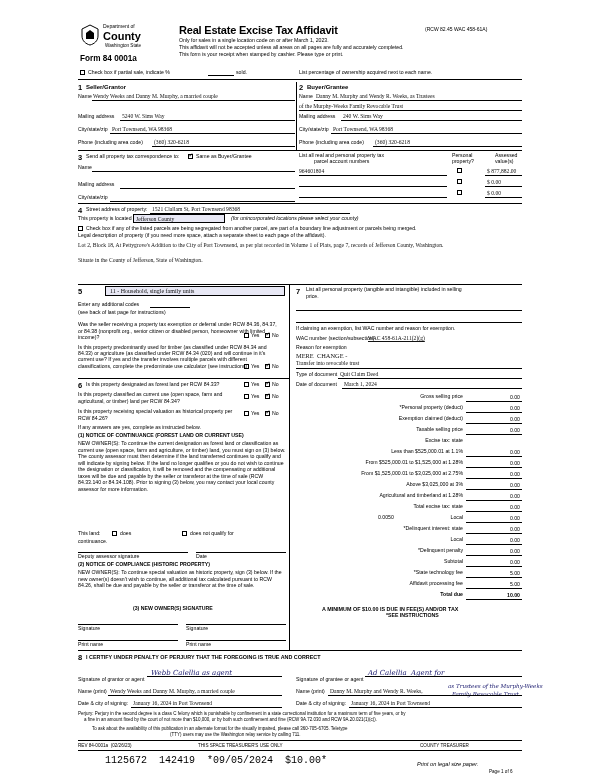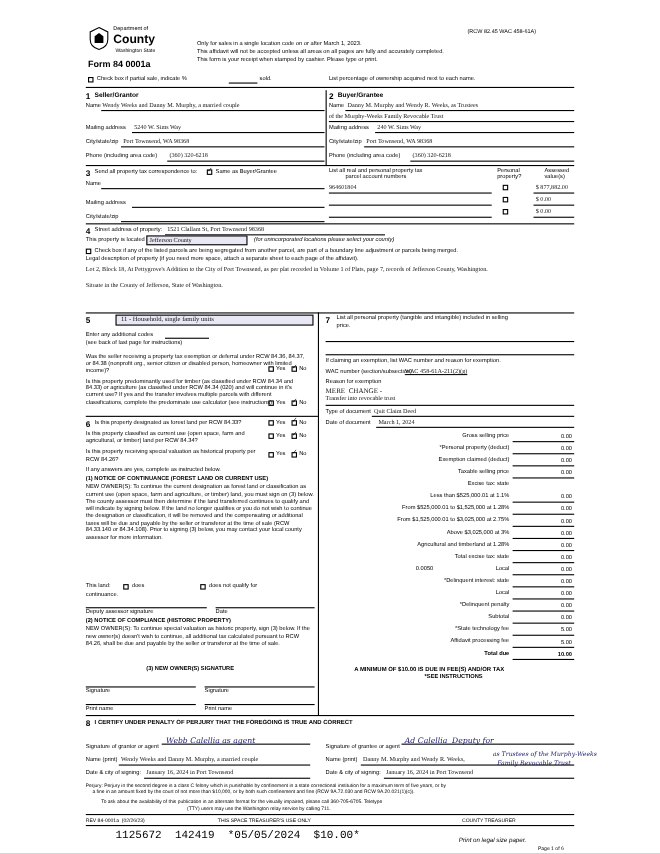--- a/index.html
+++ b/index.html
@@ -20,20 +20,21 @@
 </head>
 <body>
 
 <div id="page">
 
   <div class="t" style="left:103px;top:24px;font-size:5px;">Department of</div>
   <div class="t tb" style="left:103px;top:30px;font-size:11px;">County</div>
   <div class="t" style="left:105px;top:43px;font-size:4.6px;">Washington State</div>
   <div class="t tb" style="left:80px;top:54px;font-size:8.2px;">Form 84 0001a</div>
 
+  <div class="hdrtitle" style="left:179px;top:24px;">Real Estate Excise Tax Affidavit</div>
   <div class="t" style="left:425px;top:27px;font-size:5px;">(RCW 82.45 WAC 458-61A)</div>
   <div class="t" style="left:179px;top:38px;">Only for sales in a single location code on or after March 1, 2023.</div>
   <div class="t" style="left:179px;top:45px;">This affidavit will not be accepted unless all areas on all pages are fully and accurately completed.</div>
   <div class="t" style="left:179px;top:52px;">This form is your receipt when stamped by cashier. Please type or print.</div>
 
   <div style="position:absolute;left:80px;top:24px;width:20px;height:22px;">
     <svg width="20" height="22" viewBox="0 0 20 22">
         <path d="M10 1 L18 5 L18 12 C18 17 14 20 10 21 C6 20 2 17 2 12 L2 5 Z" fill="none" stroke="#000" stroke-width="1"></path>
         <path d="M6 9 L10 6 L14 9 L14 15 L6 15 Z" fill="#000"></path>
       </svg>
@@ -324,21 +325,21 @@
 
   <div class="ln" style="left:78px;top:650px;width:444px;height:0.7px;"></div>
   <div class="sec" style="left:78px;top:653px;">8</div>
   <div class="t tb" style="left:86px;top:654px;font-size:5.4px;">I CERTIFY UNDER PENALTY OF PERJURY THAT THE FOREGOING IS TRUE AND CORRECT</div>
 
   <div class="t" style="left:78px;top:677px;">Signature of grantor or agent</div>
   <div class="hand" style="left:151px;top:669px;font-size:7px;">Webb Calellia as agent</div>
   <div class="ln" style="left:147px;top:676px;width:135px;height:0.6px;"></div>
 
   <div class="t" style="left:296px;top:677px;">Signature of grantee or agent</div>
-  <div class="hand" style="left:368px;top:669px;font-size:7px;">Ad Calellia  Deputy for</div>
+  <div class="hand" style="left:368px;top:669px;font-size:7px;">Ad Calellia  Agent for</div>
   <div class="ln" style="left:365px;top:676px;width:157px;height:0.6px;"></div>
 
   <div class="t" style="left:78px;top:689px;">Name (print)</div>
   <div class="fill" style="left:110px;top:688px;">Wendy Weeks and Danny M. Murphy, a married couple</div>
   <div class="ln" style="left:108px;top:695px;width:174px;height:0.6px;"></div>
 
   <div class="t" style="left:296px;top:689px;">Name (print)</div>
   <div class="fill" style="left:330px;top:688px;">Danny M. Murphy and Wendy R. Weeks,</div>
   <div class="hand" style="left:448px;top:683px;font-size:5.6px;">as Trustees of the Murphy-Weeks</div>
   <div class="hand" style="left:452px;top:691px;font-size:5.6px;">Family Revocable Trust</div>
@@ -356,18 +357,18 @@
   <div class="t" style="left:84px;top:717px;font-size:4.5px;">a fine in an amount fixed by the court of not more than $10,000, or by both such confinement and fine (RCW 9A.72.030 and RCW 9A.20.021(1)(c)).</div>
   <div class="t" style="left:92px;top:726px;font-size:4.5px;">To ask about the availability of this publication in an alternate format for the visually impaired, please call 360-705-6705. Teletype</div>
   <div class="t" style="left:170px;top:732px;font-size:4.5px;">(TTY) users may use the Washington relay service by calling 711.</div>
 
   <div class="ln" style="left:78px;top:740px;width:444px;height:0.7px;"></div>
   <div class="t" style="left:78px;top:743px;font-size:4.6px;">REV 84-0001a  (02/26/23)</div>
   <div class="t" style="left:198px;top:743px;font-size:4.6px;">THIS SPACE TREASURER'S USE ONLY</div>
   <div class="t" style="left:420px;top:743px;font-size:4.6px;">COUNTY TREASURER</div>
   <div class="ln" style="left:78px;top:750px;width:444px;height:0.7px;"></div>
 
-  <div class="t" style="left:105px;top:755px;font-size:10px;font-family:'Liberation Mono',monospace;">1125672  142419  *05/05/2024  $10.00*</div>
+  <div class="t" style="left:105px;top:755px;font-size:10px;font-family:'Liberation Mono',monospace;">1125672  142419  *09/05/2024  $10.00*</div>
 
   <div class="t" style="left:417px;top:761px;font-size:5.6px;font-style:italic;">Print on legal size paper.</div>
   <div class="t" style="left:489px;top:769px;font-size:4.6px;">Page 1 of 6</div>
 
 </div>
 
 </body></html>

